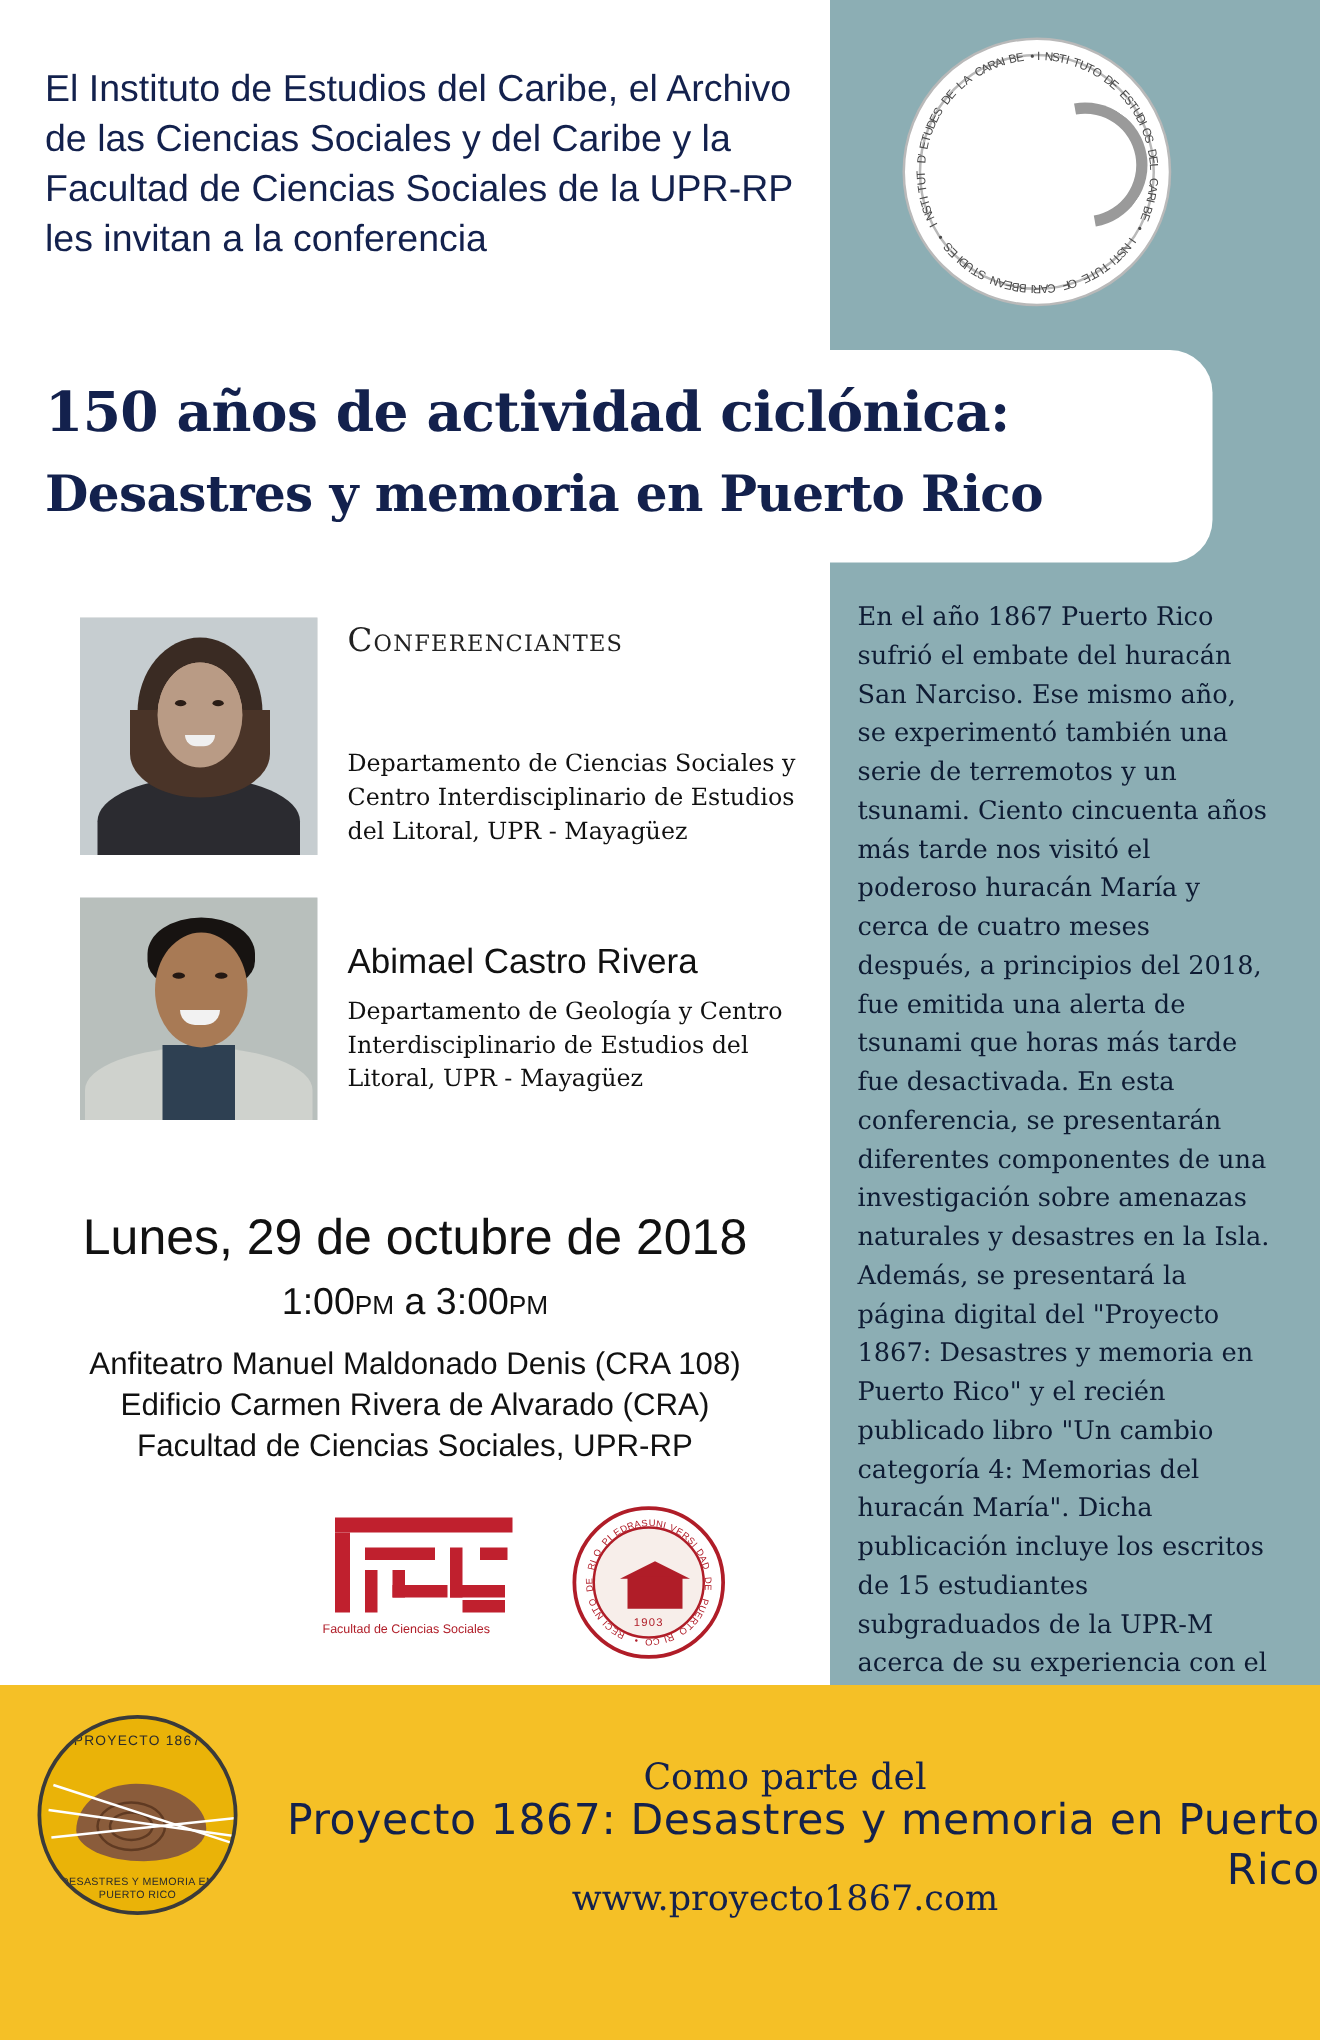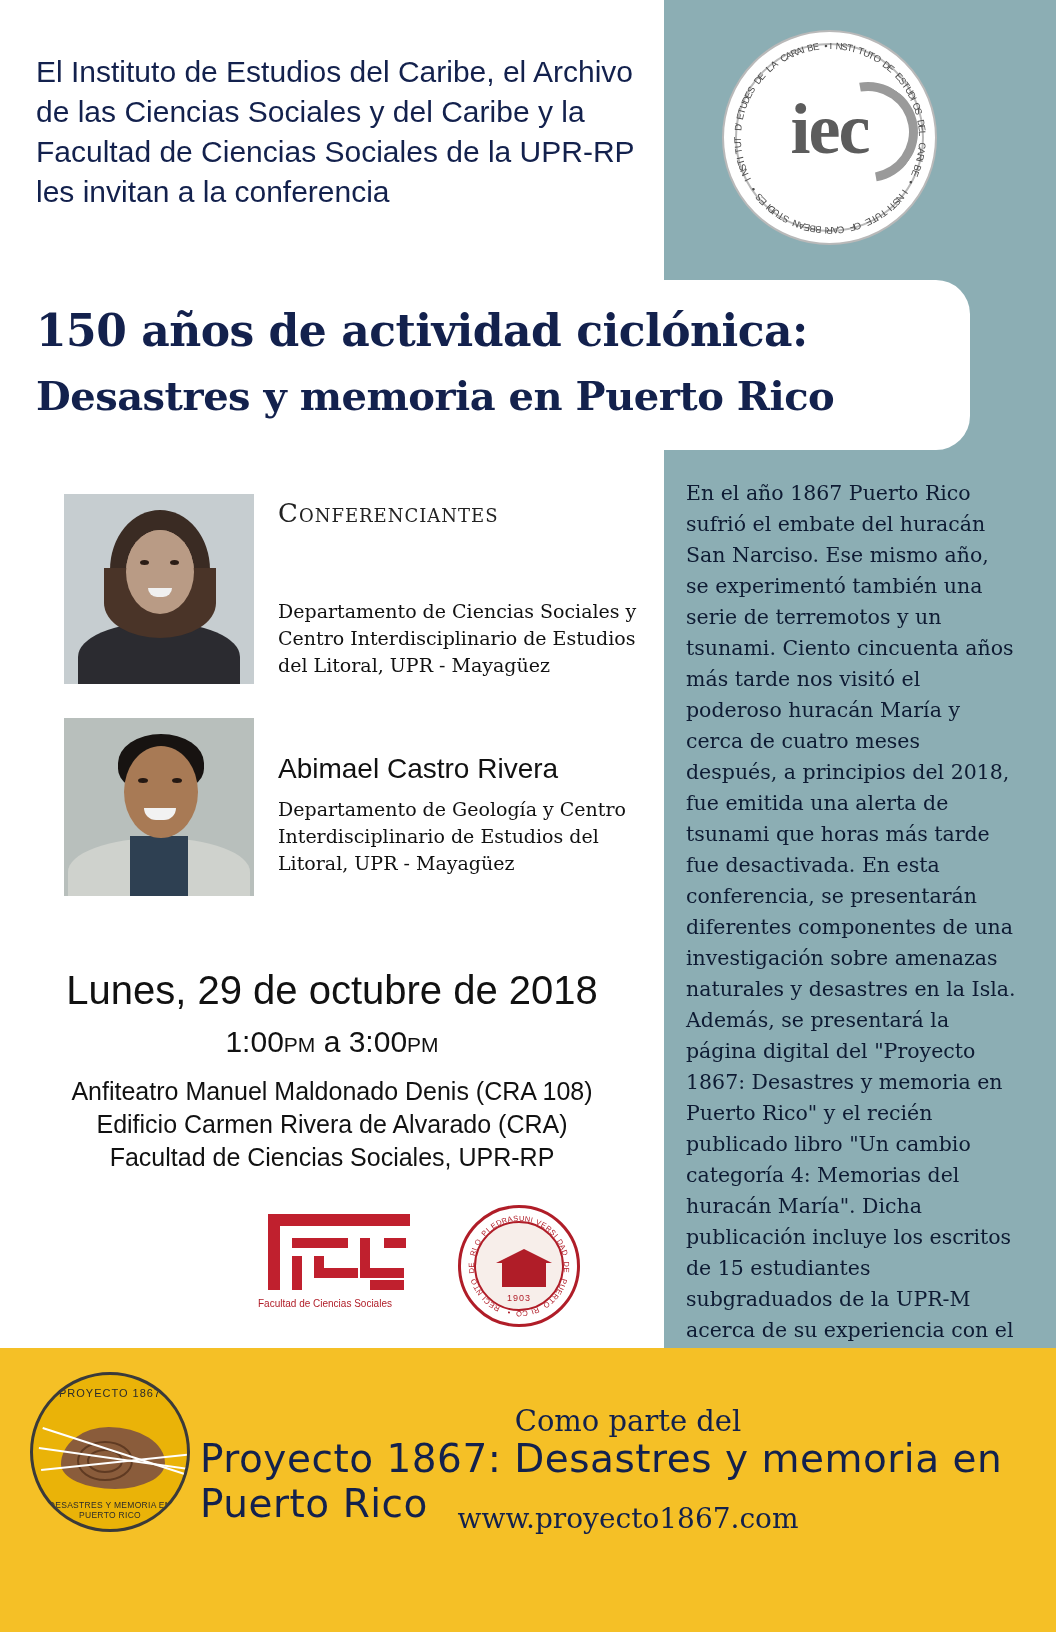--- a/index.html
+++ b/index.html
@@ -264,23 +264,23 @@
   .footer-pre {
     position: absolute; left: 200px; top: 1386px; width: 856px;
     text-align: center;
     font-family: "DejaVu Serif", serif;
     font-size: 29px;
     color: #13214d;
     margin-top: 18px;
   }
   .footer-project {
     position: absolute; left: 200px; top: 1436px; width: 856px;
-    text-align: left;
+    text-align: right;
     font-family: "DejaVu Sans", sans-serif;
-    font-size: 39px;
+    font-size: 34px;
     color: #13214d;
     letter-spacing: .5px;
   }
   .footer-url {
     position: absolute; left: 200px; top: 1502px; width: 856px;
     text-align: center;
     font-family: "DejaVu Serif", serif;
     font-size: 28px;
     color: #13214d;
   }
@@ -405,21 +405,20 @@
         <span style="transform: rotate(327.921deg) translate(0px, -98px); font-size: 9.5px;">C</span>
         <span style="transform: rotate(331.485deg) translate(0px, -98px); font-size: 9.5px;">A</span>
         <span style="transform: rotate(335.05deg) translate(0px, -98px); font-size: 9.5px;">R</span>
         <span style="transform: rotate(338.614deg) translate(0px, -98px); font-size: 9.5px;">A</span>
         <span style="transform: rotate(342.178deg) translate(0px, -98px); font-size: 9.5px;">I</span>
         <span style="transform: rotate(345.743deg) translate(0px, -98px); font-size: 9.5px;">B</span>
         <span style="transform: rotate(349.307deg) translate(0px, -98px); font-size: 9.5px;">E</span>
         <span style="transform: rotate(352.871deg) translate(0px, -98px); font-size: 9.5px;"> </span>
         <span style="transform: rotate(356.436deg) translate(0px, -98px); font-size: 9.5px;">•</span>
       </div>
-    <div class="iec-text">iec</div>
     <div class="swoosh"></div>
   </div>
 
   <div class="title-panel"></div>
   <div class="title-line1">150 años de actividad ciclónica:</div>
   <div class="title-line2">Desastres y memoria en Puerto Rico</div>
 
   <div class="conf-label">Conferenciantes</div>
 
   <div class="photo photo-1">

